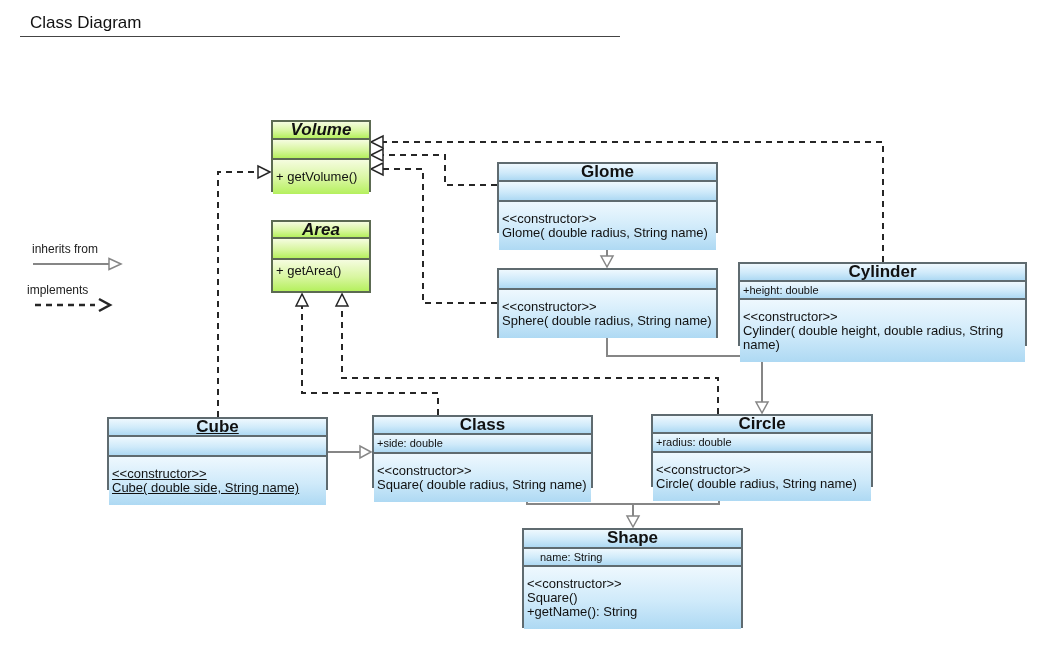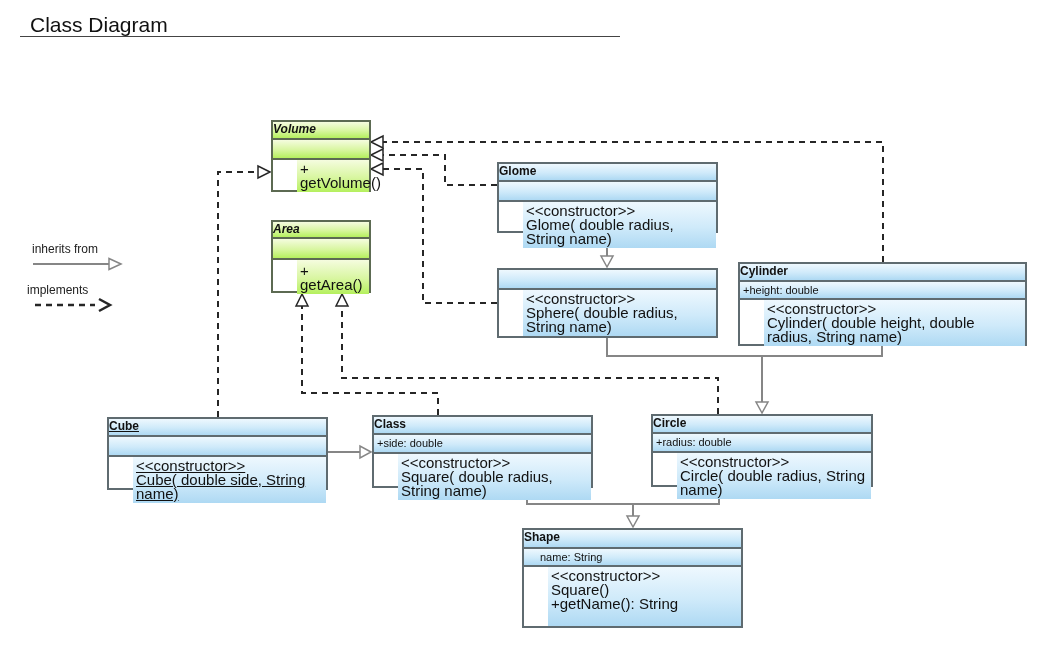--- a/index.html
+++ b/index.html
@@ -1,49 +1,49 @@
 <!DOCTYPE html>
 <html><head>
 <meta charset="utf-8">
 <style>
   html,body{margin:0;padding:0;background:#ffffff;}
   #stage{
     position:relative;width:1047px;height:647px;overflow:hidden;
     font-family:"Liberation Sans",sans-serif;background:#ffffff;
   }
   .page-title{
-    position:absolute;left:30px;top:13px;font-size:21px;color:#111;
+    position:absolute;left:30px;top:13px;font-size:17px;color:#111;
   }
   .title-rule{
     position:absolute;left:20px;top:36px;width:600px;height:1px;background:#444;
   }
   .legend-label{
     position:absolute;font-size:12px;color:#222;
   }
   .legend-arrow{position:absolute;}
   .classbox{
     position:absolute;border:2px solid #5f6b70;box-sizing:border-box;
     display:flex;flex-direction:column;color:#111;
   }
   .classbox.green{border-color:#5c6a52;}
   .comp{box-sizing:border-box;}
   .green .comp{background:linear-gradient(180deg,#f5fcdf 0%,#d8f6a0 55%,#b5f05e 100%);}
   .blue .comp{background:linear-gradient(180deg,#eef8fe 0%,#cfeafa 55%,#aed9f3 100%);}
   .comp.title{
-    font-weight:bold;font-size:12px;text-align:left;line-height:15px;
+    font-weight:bold;font-size:17px;text-align:center;line-height:15px;
     border-bottom:2px solid #5f6b70;flex:none;
   }
   .green .comp.title{border-bottom-color:#5c6a52;}
   .comp.title.italic{font-style:italic;}
   .comp.attrs{
     border-bottom:2px solid #5f6b70;flex:none;font-size:11px;
     padding:2px 3px;line-height:13px;white-space:nowrap;overflow:hidden;
   }
   .green .comp.attrs{border-bottom-color:#5c6a52;}
-  .comp.ops{flex:1;font-size:15px;padding:2px 3px;line-height:14px;margin-left:24px;}
+  .comp.ops{flex:1;font-size:13px;padding:10px 3px;line-height:14px;}
   .comp.ops .line{min-height:14px;}
   #wires{position:absolute;left:0;top:0;pointer-events:none;}
 </style>
 </head>
 <body>
 
 <div id="stage">
 
   <div class="page-title">Class Diagram</div>
   <div class="title-rule"></div>

